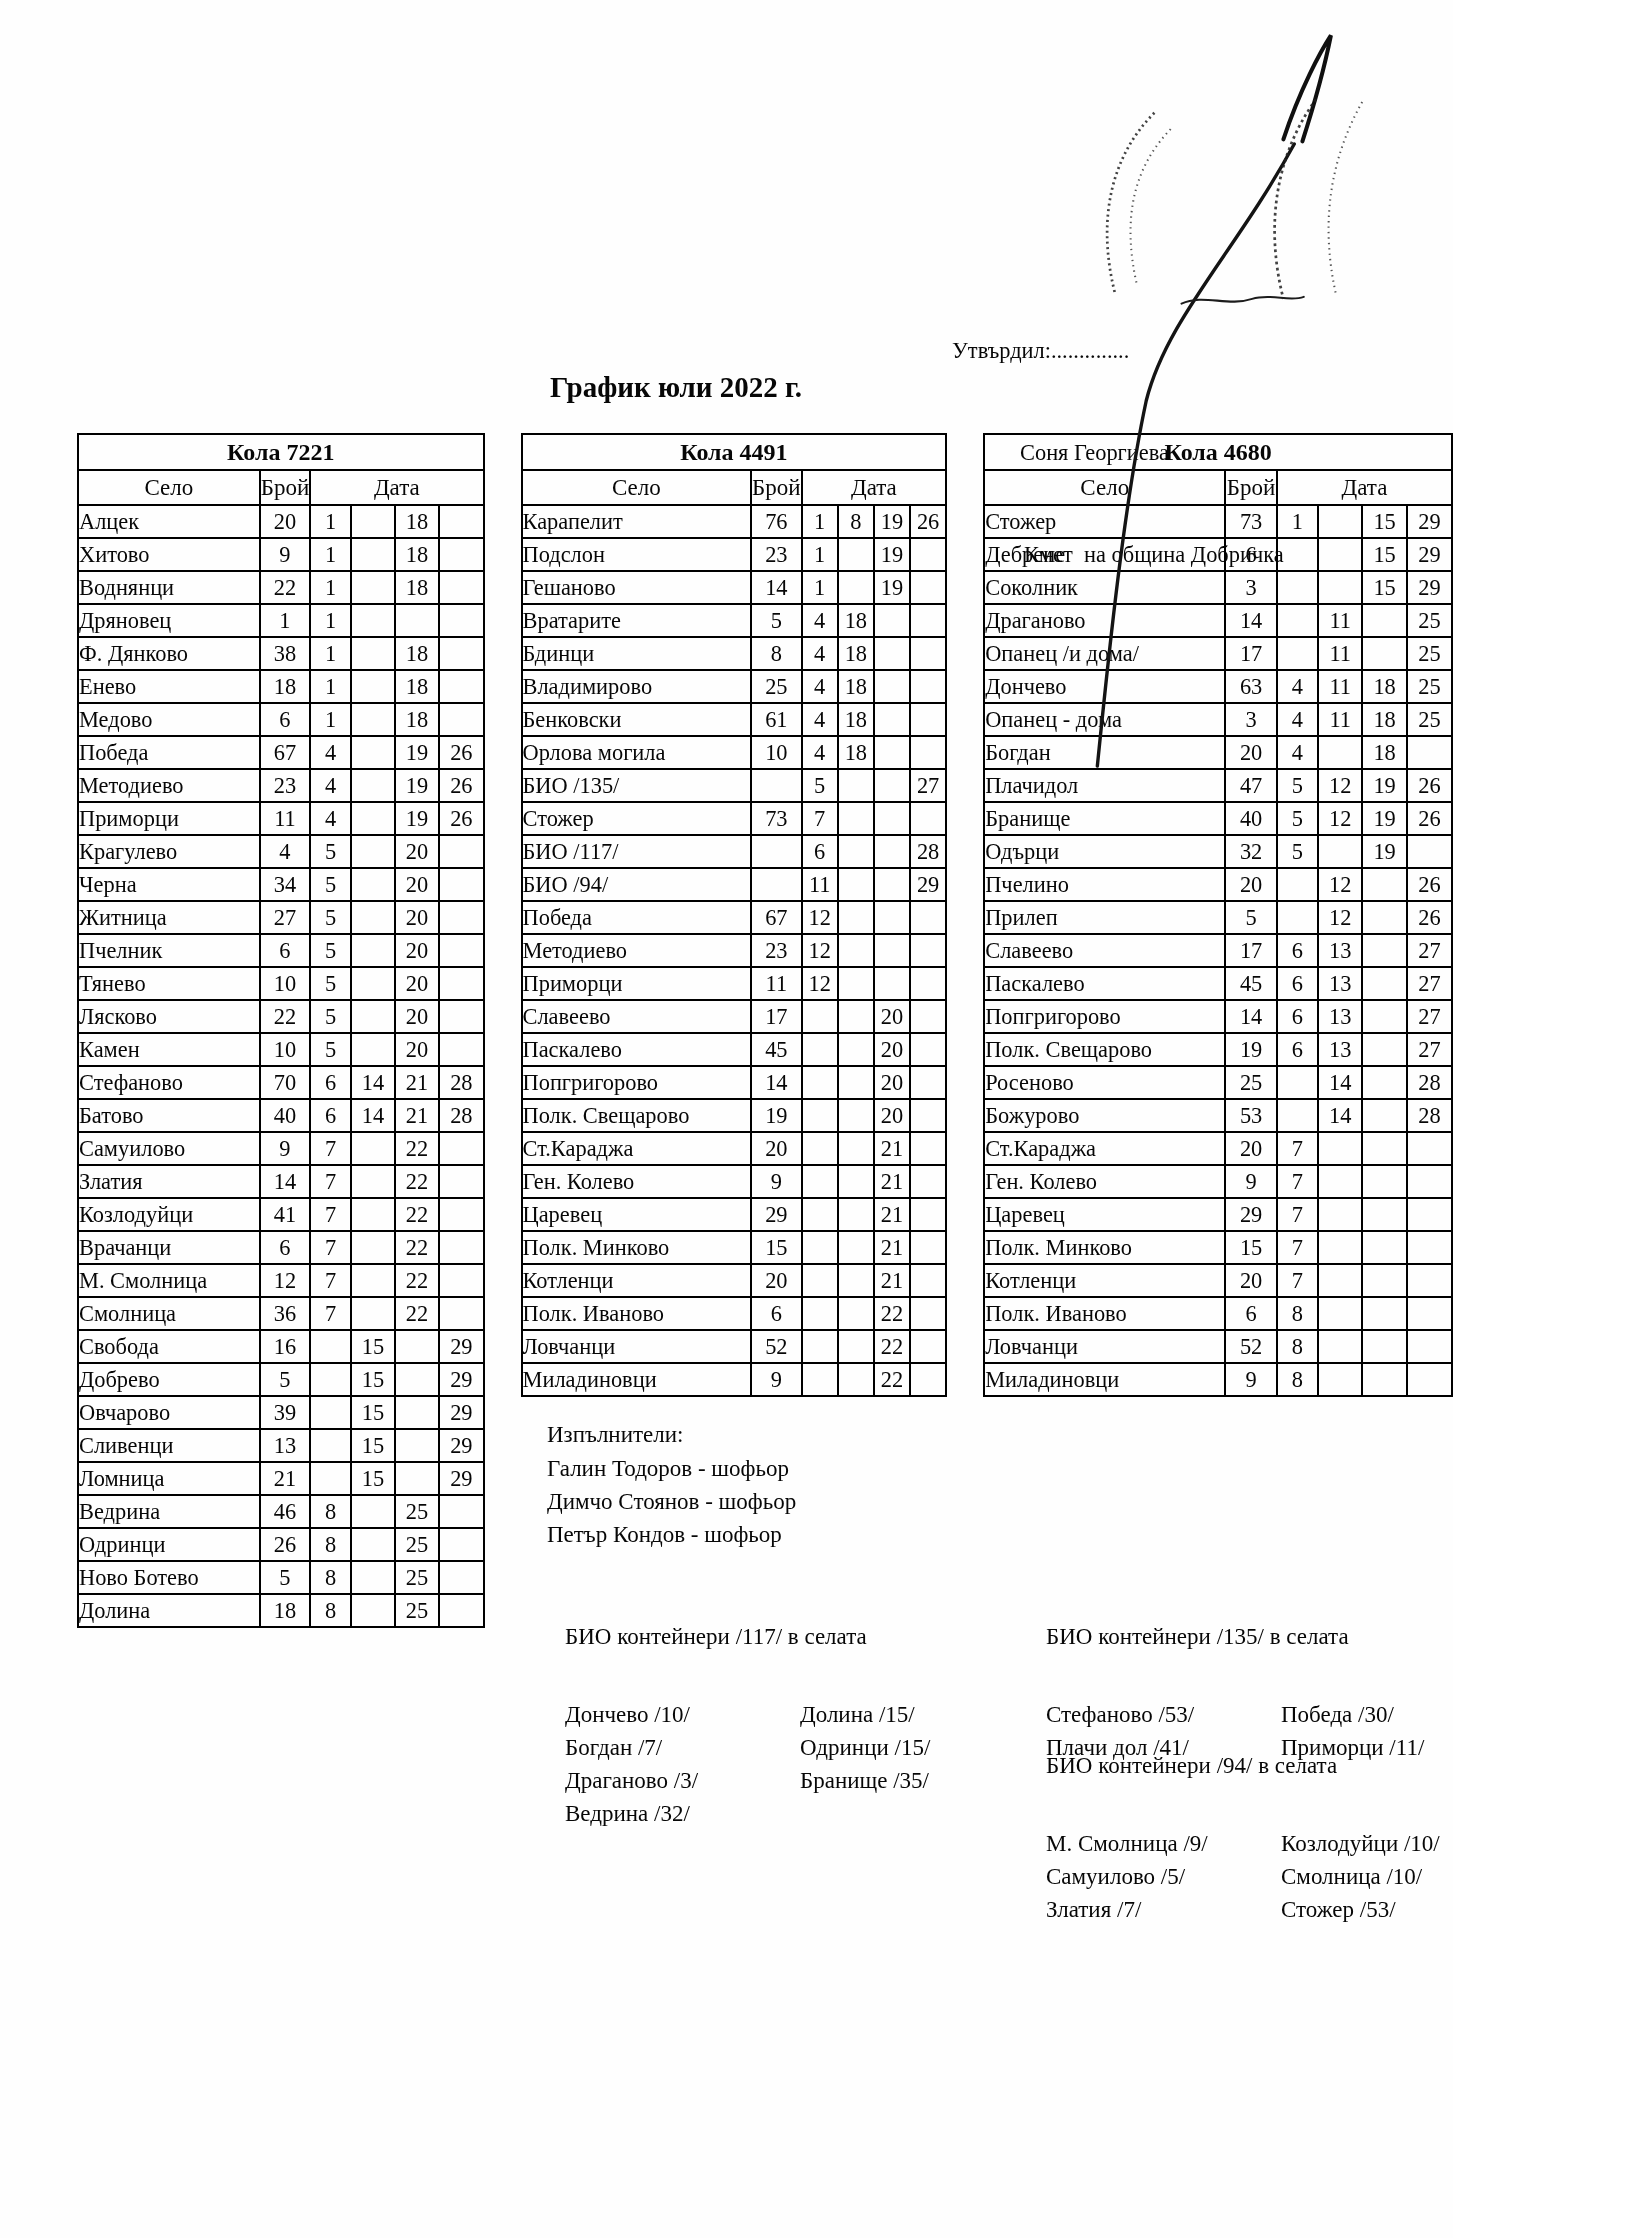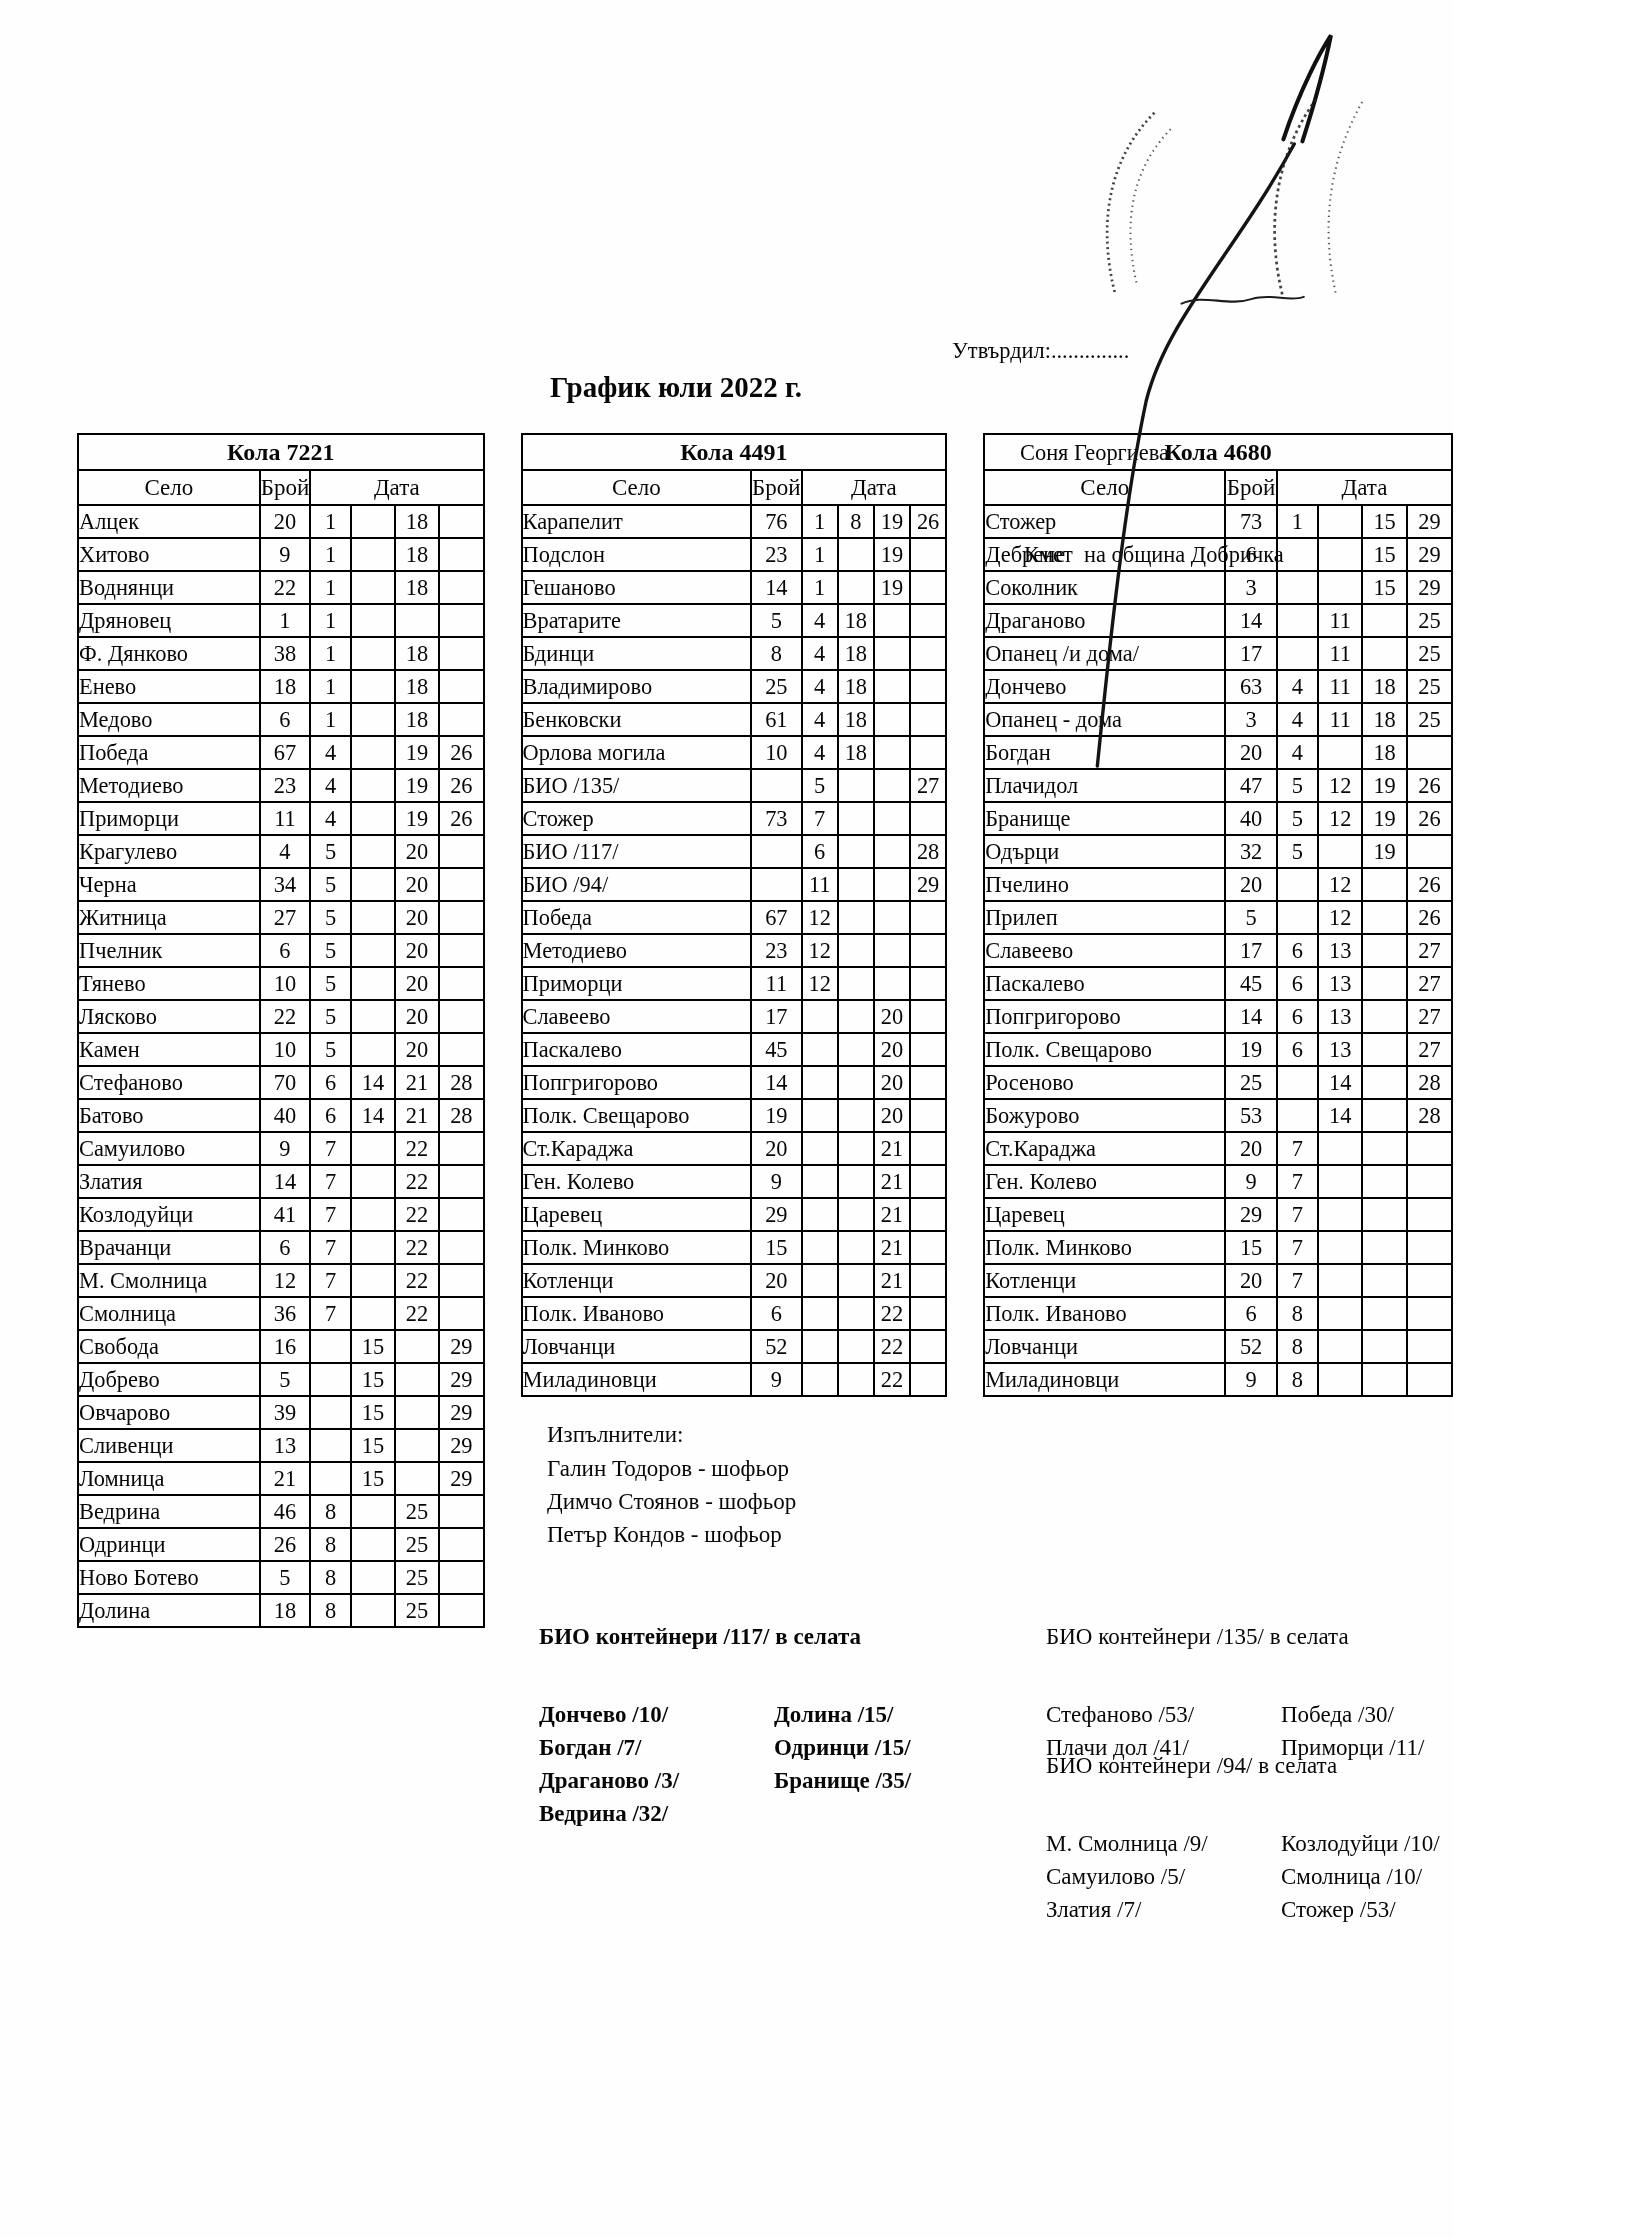--- a/index.html
+++ b/index.html
@@ -824,21 +824,21 @@
 
   <div class="exec">
     <div>Изпълнители:</div>
     <div>
         <div class="bio-item">Галин Тодоров - шофьор</div>
         <div class="bio-item">Димчо Стоянов - шофьор</div>
         <div class="bio-item">Петър Кондов - шофьор</div>
       </div>
   </div>
 
-  <div class="bio" style="left:539px;top:1624px;font-weight:bold;">
+  <div class="bio" style="left:565px;top:1624px;">
     <div class="hdr">БИО контейнери /117/ в селата</div>
     <div class="cols">
       <div class="colA">
           <div class="bio-item">Дончево /10/</div>
           <div class="bio-item">Богдан /7/</div>
           <div class="bio-item">Драганово /3/</div>
           <div class="bio-item">Ведрина /32/</div>
         </div>
       <div class="colB">
           <div class="bio-item">Долина /15/</div>

